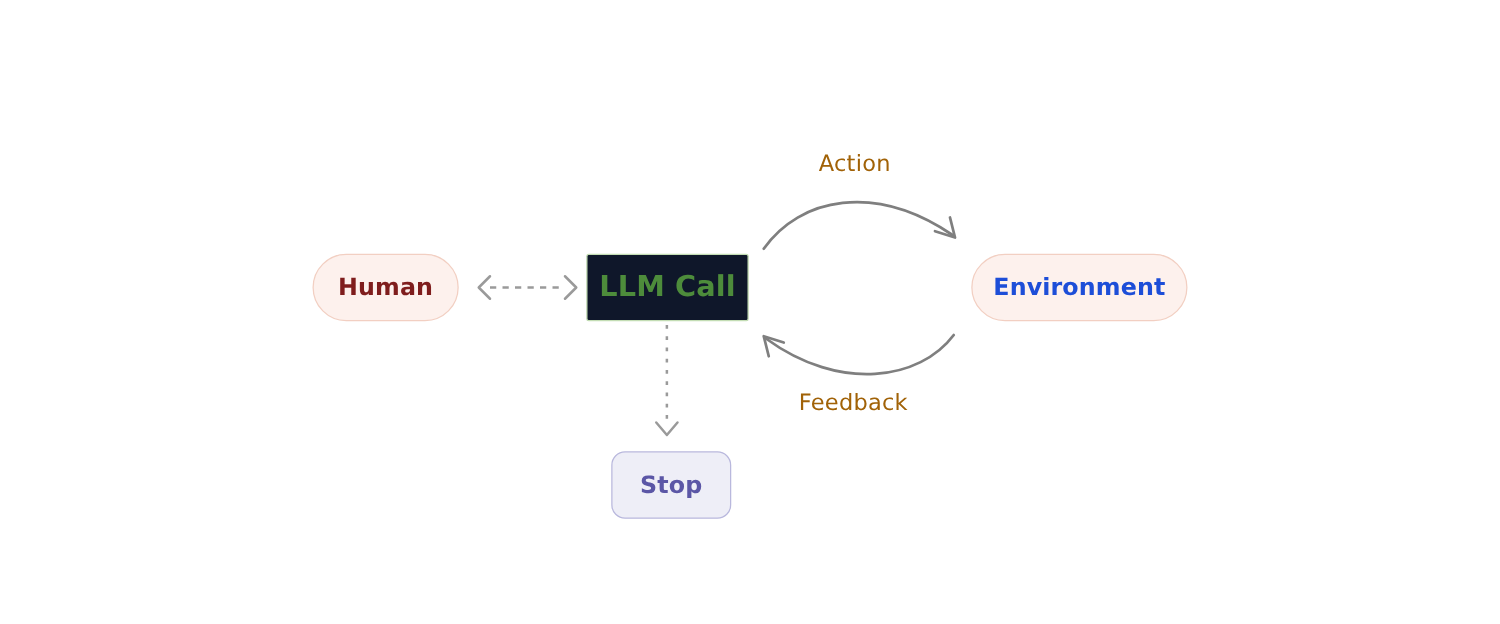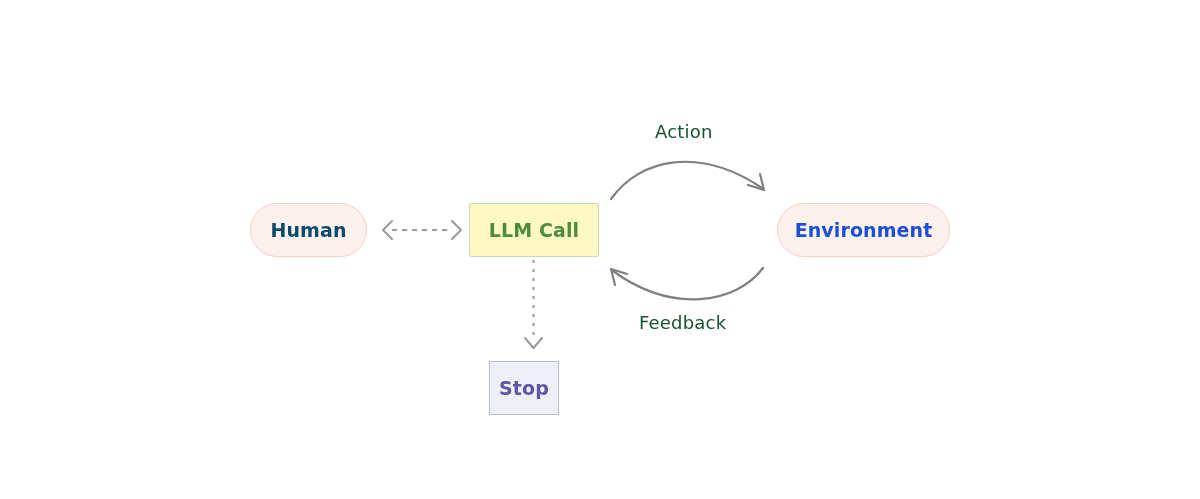--- a/index.html
+++ b/index.html
@@ -37,37 +37,37 @@
 
   
   #node-human {
     left: 250px;
     top: 203px;
     width: 117px;
     height: 54px;
     border-radius: 27px;
     background: #fdf1ed;
     border: 1.2px solid #f2cfc2;
-    color: #0c4a6e;
+    color: #7f1d1d;
     font-size: 19px;
     font-weight: bold;
     letter-spacing: 0.1px;
   }
 
   
   #node-llm-call {
     left: 469px;
     top: 203px;
     width: 130px;
     height: 54px;
     border-radius: 2px;
-    background: #fef9c3;
+    background: #0f172a;
     border: 1.2px solid #c3ddb4;
     color: #4d8c3b;
-    font-size: 19px;
+    font-size: 23px;
     font-weight: bold;
     letter-spacing: 0.1px;
   }
 
   
   #node-environment {
     left: 777px;
     top: 203px;
     width: 173px;
     height: 54px;
@@ -77,34 +77,34 @@
     color: #1d4ed8;
     font-size: 19px;
     font-weight: bold;
     letter-spacing: 0.1px;
   }
 
   
   #node-stop {
     left: 489px;
     top: 361px;
-    width: 70px;
+    width: 96px;
     height: 54px;
-    border-radius: 0;
+    border-radius: 11px;
     background: #eeeef7;
     border: 1.2px solid #b9b8dd;
     color: #5b56a6;
     font-size: 19px;
     font-weight: bold;
     letter-spacing: 0.1px;
   }
 
   .edge-label {
     position: absolute;
-    color: #14532d;
+    color: #a16207;
     font-size: 18px;
     font-weight: normal;
     white-space: nowrap;
     letter-spacing: 0.2px;
   }
   #label-action {
     left: 655px;
     top: 121px;
   }
   #label-feedback {

